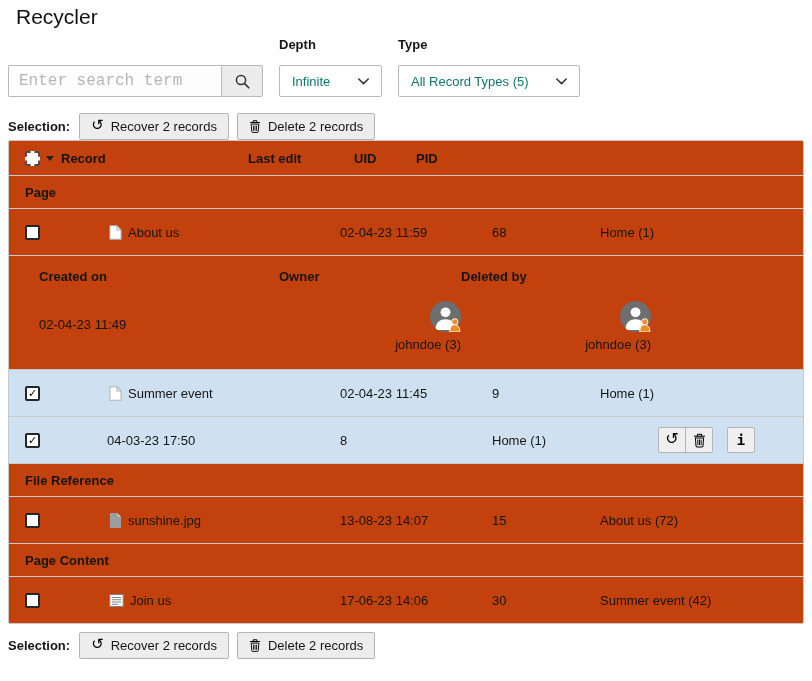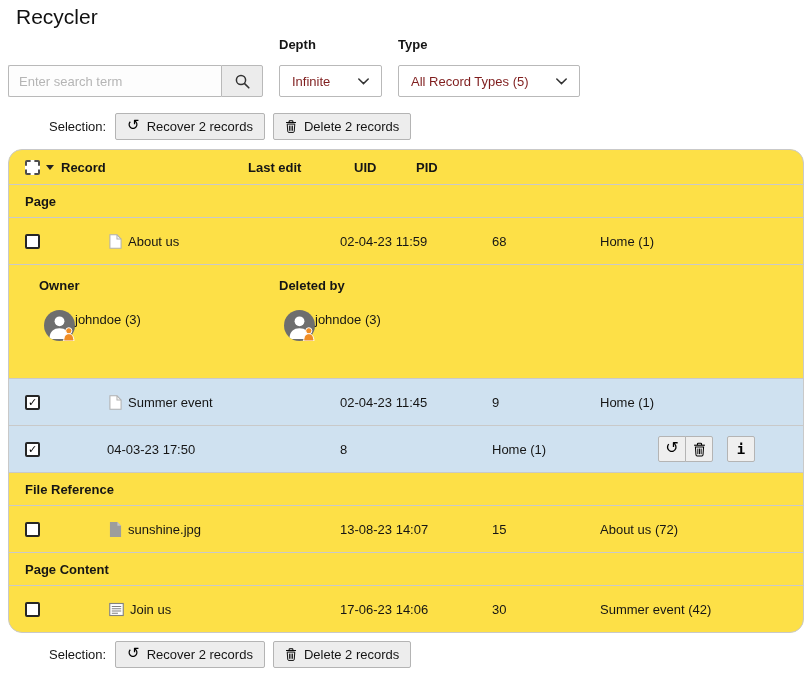--- a/index.html
+++ b/index.html
@@ -13,49 +13,49 @@
 
   
   h1.page-title { font-size:21px; line-height:30px; font-weight:500; margin:0 0 5px 8px; color:#111; }
 
   
   .toolbar { display:flex; align-items:flex-end; gap:16px; }
   .flabel { font-weight:bold; line-height:16px; margin-bottom:12px; }
   .input-group { display:flex; }
   .search-input {
     width:213px; height:32px; border:1px solid #b9b9b9; border-right:none;
-    border-radius:2px 0 0 2px; padding:0 10px; font-size:13px; background:#fdfdfd;
-    font-family:Liberation Sans, sans-serif; color:#151515; outline:none;
+    border-radius:2px 0 0 2px; padding:0 10px; font-size:16px; background:#fdfdfd;
+    font-family:Liberation Mono, monospace; color:#151515; outline:none;
   }
   .search-input::placeholder { color:#b5b5b5; }
   .search-btn {
     width:42px; height:32px; border:1px solid #b9b9b9; background:#ececec;
     border-radius:0 2px 2px 0; display:flex; align-items:center; justify-content:center;
     cursor:pointer; padding:0;
   }
   .select {
     height:32px; border:1px solid #b9b9b9; background:#fff; border-radius:2px;
     display:inline-flex; align-items:center; justify-content:space-between;
-    padding:0 12px; font-size:13px; font-family:inherit; color:#7f1d1d; cursor:pointer;
+    padding:0 12px; font-size:13px; font-family:inherit; color:#0f766e; cursor:pointer;
   }
   .select.depth { width:103px; }
   .select.type  { width:182px; }
 
   
   .selection-bar { display:flex; align-items:center; gap:8px; margin-top:16px; height:27px; }
   .selection-bar.bottom { margin-top:8px; }
-  .sel-label { font-weight:normal; margin-right:1px;margin-left:41px; }
+  .sel-label { font-weight:bold; margin-right:1px; }
   .selbtn {
     height:27px; padding:0 11px; border:1px solid #b4b4b4; background:#ededed;
     border-radius:2px; display:inline-flex; align-items:center; gap:7px;
     font-size:13px; font-family:inherit; color:#151515; cursor:pointer;
   }
 
   
-  .table { margin-top:9px; border:1px solid #c9c9c9; border-radius:14px; background:#fde047; }
+  .table { border:1px solid #c9c9c9; border-radius:2px; background:#c2410c; }
   .table > * + * { border-top:1px solid #c9c9c9; }
   .grid {
     display:grid;
     grid-template-columns:52px 187px 106px 62px 170px 1fr;
     align-items:center;
   }
   .thead { height:34px; font-weight:bold; }
   .group { height:33px; display:flex; align-items:center; padding:0 16px; font-weight:bold; }
   .row   { height:47px;gap:46px; }
   .row.selected { background:#cfe1f0; }
@@ -88,21 +88,21 @@
   .info { font-family:"DejaVu Sans Mono",monospace; font-weight:bold; font-size:14px; line-height:1; color:#000; }
   .ricon, .ticon, .chev, .sicon { display:inline-flex; align-items:center; justify-content:center; }
 
   
   .detail {
     height:114px; padding:13px 16px 0 30px;
     display:grid; grid-template-columns:240px 182px 190px 1fr; align-items:start;
   }
   .dlabel { font-weight:bold; line-height:16px; }
   .dval-text { margin-top:32px; line-height:16px; }
-  .avatar-wrap { margin-top:16px; display:flex; flex-direction:row; align-items:flex-start; }
+  .avatar-wrap { margin-top:16px; display:flex; flex-direction:column; align-items:flex-end; }
   .avatar { margin-left:5px; }
   .avatar-name { margin-top:2px; line-height:16px; }
 </style>
 </head>
 <body>
 
 <div class="wrap">
 
   <h1 class="page-title">Recycler</h1>
 
@@ -214,20 +214,24 @@
           </button>
         </span>
         <button class="abtn single">
             <span class="info">i</span>
           </button>
       </div>
     </div>
 
     <div class="detail">
       <div class="dcol">
+        <div class="dlabel">Created on</div>
+        <div class="dval-text">02-04-23 11:49</div>
+      </div>
+      <div class="dcol">
         <div class="dlabel">Owner</div>
         <div class="avatar-wrap">
           <span class="avatar">
             <svg width="31" height="31" viewBox="0 0 31 31">
               <defs>
                   <clipPath id="av1">
                     <circle cx="15.5" cy="15.5" r="15.5"></circle>
                   </clipPath>
                 </defs>
               <circle cx="15.5" cy="15.5" r="15.5" fill="#6e6e6e"></circle>

